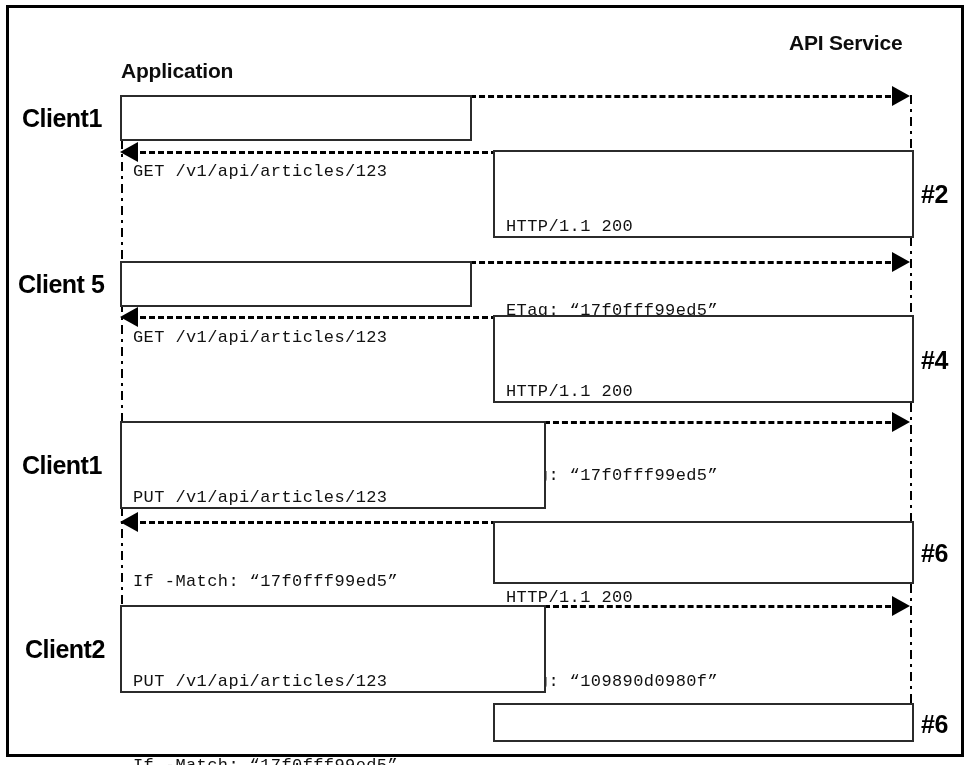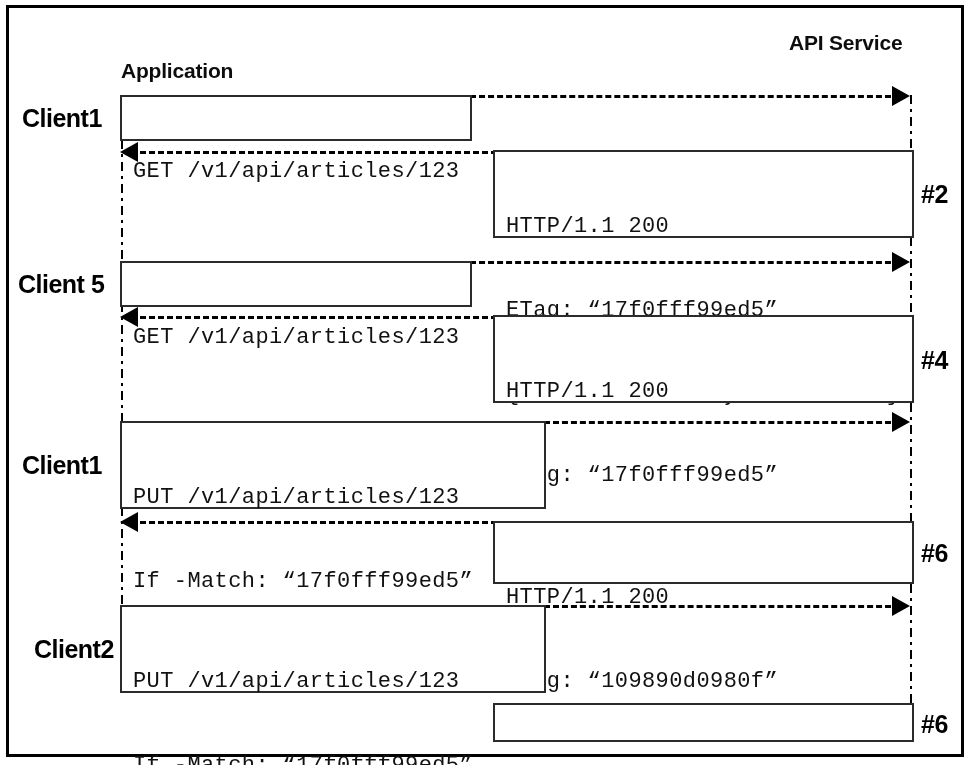--- a/index.html
+++ b/index.html
@@ -70,21 +70,21 @@
     background-repeat: repeat-y;
   }
 
   
   .msg-box {
     position: absolute;
     border: 2px solid #2b2b2b;
     background: #ffffff;
     box-sizing: border-box;
     font-family: "Liberation Mono", monospace;
-    font-size: 22px;
+    font-size: 17px;
     line-height: 28px;
     color: #111111;
     padding: 5px 0 5px 11px;
     letter-spacing: 0.4px;
     white-space: pre;
     z-index: 3;
   }
   .msg-box .line { display: block; }
 
   
@@ -191,21 +191,21 @@
 
   <div class="arrow-line" style="left:131px; top:521px; width:780px;"></div>
   <div class="arrow-head left" style="left:120px; top:512px;"></div>
 
   <div class="msg-box" style="left:493px; top:521px; width:421px; height:63px;">
     <span class="line">HTTP/1.1 200</span>
     <span class="line">ETag: “109890d0980f”</span>
   </div>
   <div class="step-tag" style="left:921px; top:539px;">#6</div>
 
-  <div class="actor-label" style="left:34px; top:635px;">Client2</div>
+  <div class="actor-label" style="left:25px; top:635px;">Client2</div>
 
   <div class="arrow-line" style="left:544px; top:605px; width:356px;"></div>
   <div class="arrow-head right" style="left:892px; top:596px;"></div>
 
   <div class="msg-box" style="left:120px; top:605px; width:426px; height:88px;">
     <span class="line">PUT /v1/api/articles/123</span>
     <span class="line">If -Match: “17f0fff99ed5”</span>
     
   </div>
 

